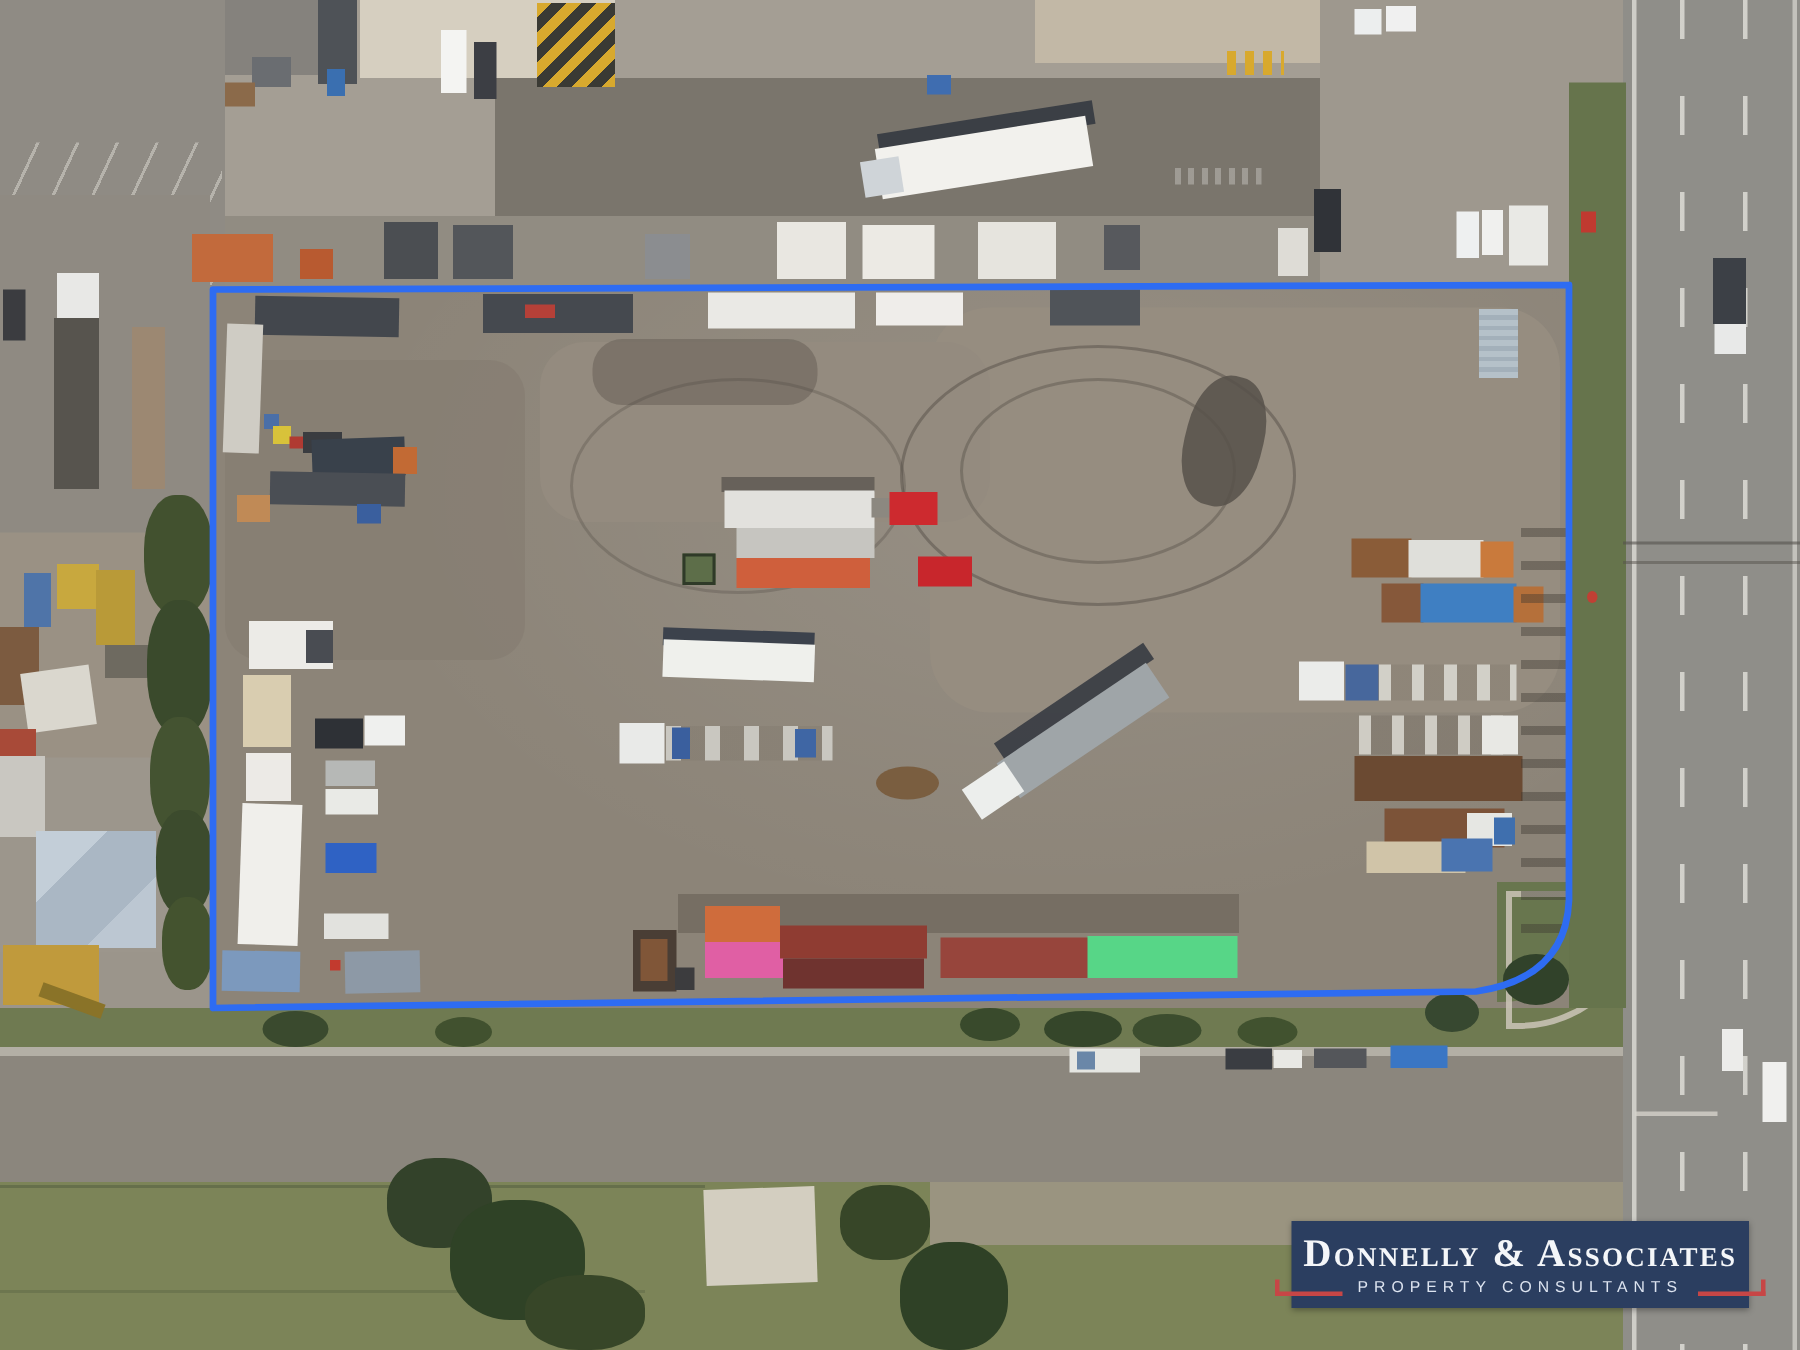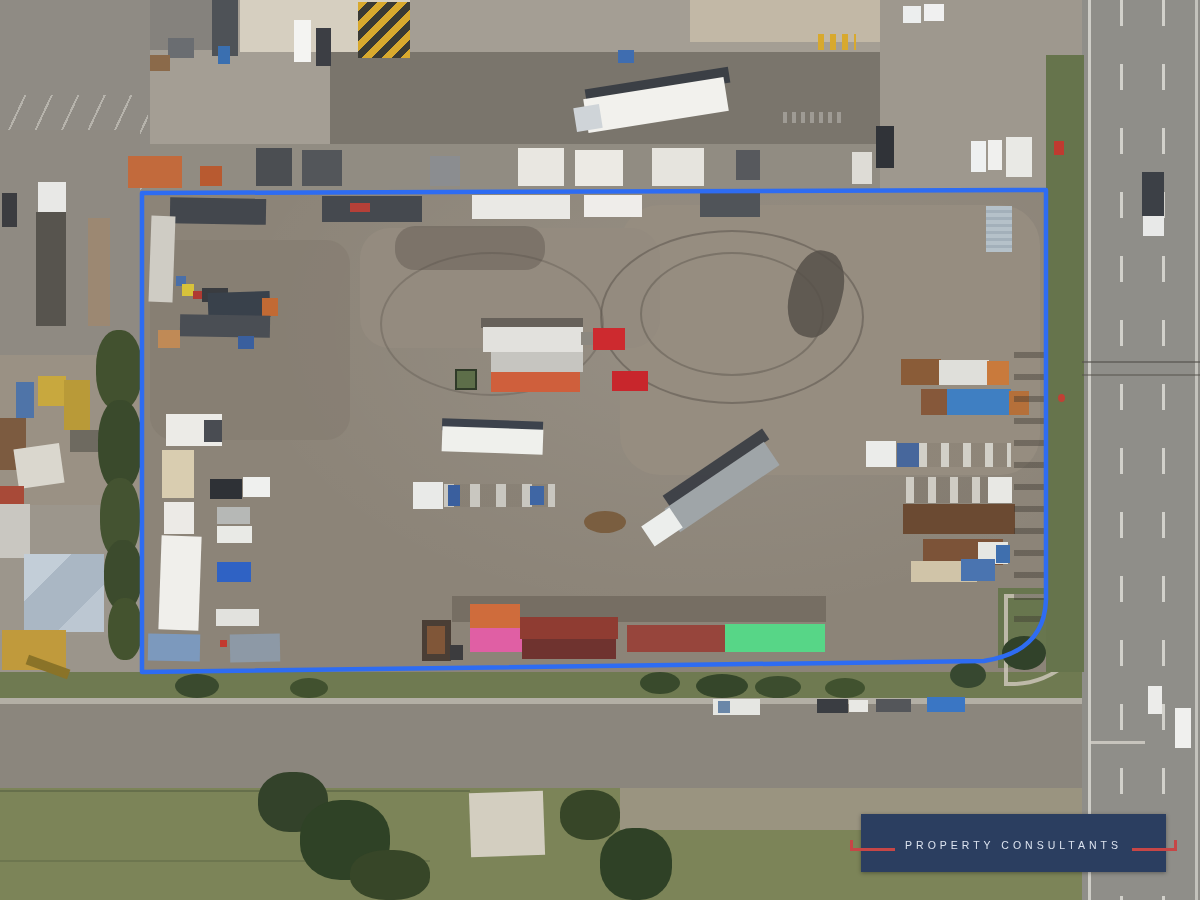--- a/index.html
+++ b/index.html
@@ -214,19 +214,20 @@
       <div class="obj" style="left: 560px; top: 790px; width: 60px; height: 50px; background: rgb(55, 70, 40); border-radius: 45%;"></div>
       <div class="obj" style="left: 600px; top: 828px; width: 72px; height: 72px; background: rgb(47, 65, 38); border-radius: 45%;"></div>
       <div class="obj" style="left: 470px; top: 792px; width: 74px; height: 64px; background: rgb(211, 206, 192); transform: rotate(-2deg);"></div>
     </div>
 
   <svg id="boundary-svg" viewBox="0 0 1200 900" xmlns="http://www.w3.org/2000/svg">
     <path id="boundary-path" fill="none" stroke-linejoin="round" stroke-linecap="round" d="M 142 193 L 1046 190 L 1046 600 Q 1044 652 984 661 L 142 672 Z" stroke="#2e6cf2" stroke-width="4.5"></path>
   </svg>
 
   <div id="logo" style="left: 861px; top: 814px; width: 305px; height: 58px; background: rgb(43, 62, 96);">
+    <div class="title" style="color: rgb(244, 246, 249);">Donnelly &amp; Associates</div>
     <div class="subrow">
       <span class="bracket left" style="border-color: rgb(199, 70, 70);"></span>
       <span class="subtitle" style="color: rgb(221, 228, 240);">PROPERTY CONSULTANTS</span>
       <span class="bracket right" style="border-color: rgb(199, 70, 70);"></span>
     </div>
   </div>
 </div>
 
 </body></html>

